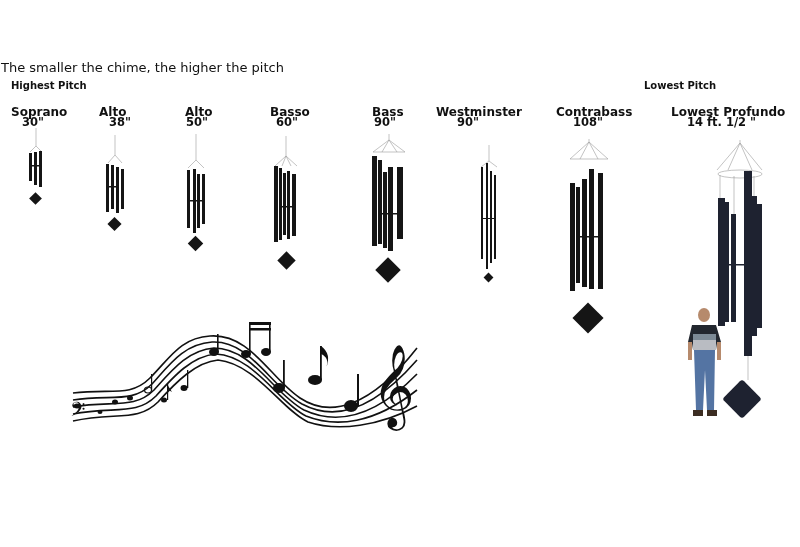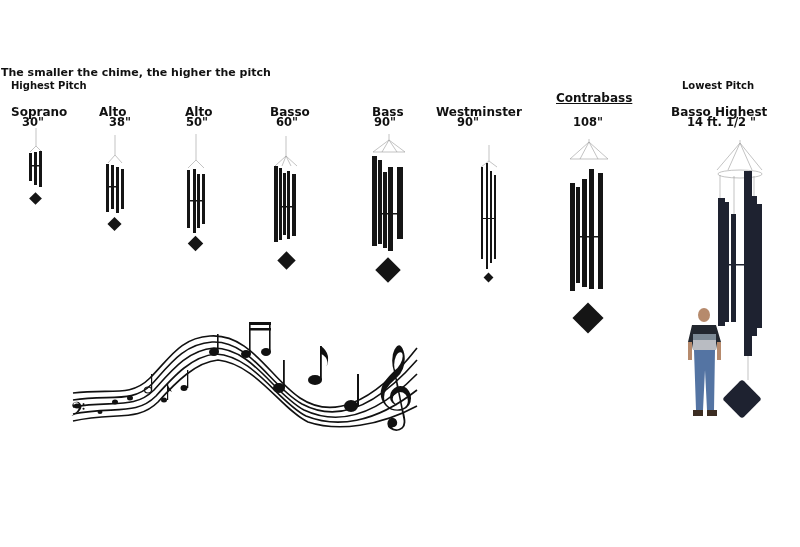--- a/index.html
+++ b/index.html
@@ -1,41 +1,41 @@
 <!DOCTYPE html>
 <html><head>
 <meta charset="utf-8">
 <style>
   html, body { margin:0; padding:0; background:#ffffff; }
   body { width:800px; height:547px; position:relative; overflow:hidden; font-family:"DejaVu Sans", sans-serif; color:#111; }
   .abs { position:absolute; }
-  .headline { left:1px; top:66px; font-size:11px; font-weight:bold; white-space:nowrap; }
+  .headline { left:1px; top:60px; font-size:13px; font-weight:normal; white-space:nowrap; }
   .pitch-note { font-size:10px; font-weight:bold; white-space:nowrap; }
   .name { font-size:12px; font-weight:bold; white-space:nowrap;margin-top:10px; }
   .size { font-size:11.5px; font-weight:bold; white-space:nowrap; }
   svg.chime { position:absolute; overflow:visible; }
   .tube { fill:#151515; }
   .tube-dk { fill:#1e2230; }
   .wire { stroke:#9a9a9a; stroke-width:0.6; fill:none; }
 </style>
 </head>
 <body>
 
 <div class="abs headline">The smaller the chime, the higher the pitch</div>
 <div class="abs pitch-note" style="left:11px;top:80px;">Highest Pitch</div>
-<div class="abs pitch-note" style="left:682px;top:80px;">Lowest Pitch</div>
+<div class="abs pitch-note" style="left:644px;top:80px;">Lowest Pitch</div>
 
 <div class="abs name" style="left:11px;top:95px;">Soprano</div>
 <div class="abs name" style="left:99px;top:95px;">Alto</div>
 <div class="abs name" style="left:185px;top:95px;">Alto</div>
 <div class="abs name" style="left:270px;top:95px;">Basso</div>
 <div class="abs name" style="left:372px;top:95px;">Bass</div>
 <div class="abs name" style="left:436px;top:95px;">Westminster</div>
-<div class="abs name" style="left:556px;top:81px;text-decoration:underline;">Contrabass</div>
-<div class="abs name" style="left:671px;top:95px;">Basso Highest</div>
+<div class="abs name" style="left:556px;top:95px;">Contrabass</div>
+<div class="abs name" style="left:671px;top:95px;">Lowest Profundo</div>
 
 <div class="abs size" style="left:22px;top:115px;">30"</div>
 <div class="abs size" style="left:109px;top:115px;">38"</div>
 <div class="abs size" style="left:186px;top:115px;">50"</div>
 <div class="abs size" style="left:276px;top:115px;">60"</div>
 <div class="abs size" style="left:374px;top:115px;">90"</div>
 <div class="abs size" style="left:457px;top:115px;">90"</div>
 <div class="abs size" style="left:573px;top:115px;">108"</div>
 <div class="abs size" style="left:687px;top:115px;">14 ft. 1/2 "</div>
 

